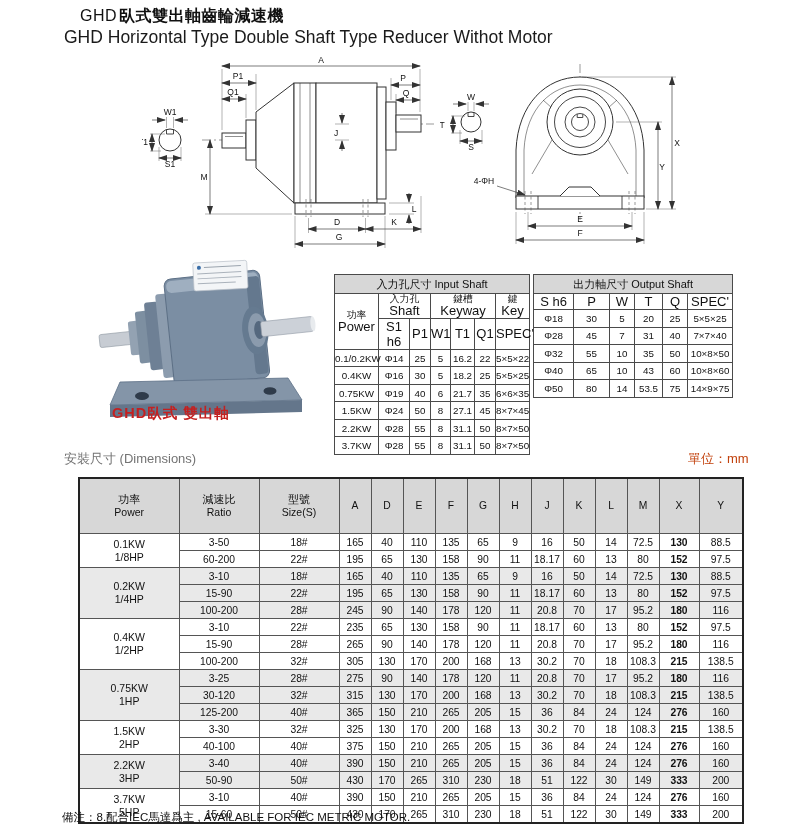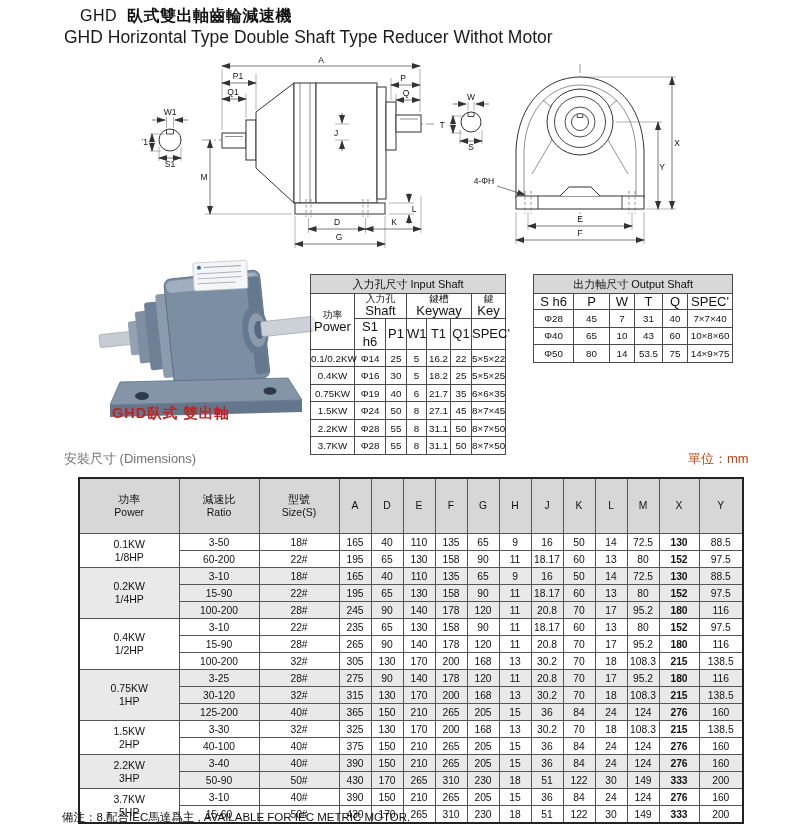--- a/index.html
+++ b/index.html
@@ -4,21 +4,21 @@
 <style>
   html,body{margin:0;padding:0;}
   body{
     width:800px;height:829px;position:relative;background:#ffffff;
     font-family:"Liberation Sans","DejaVu Sans",sans-serif;color:#111;
     overflow:hidden;
   }
   .abs{position:absolute;}
   
   .title-line1{left:80px;top:6px;font-size:16px;letter-spacing:.5px;}
-  .title-line1 .zh{font-weight:bold;margin-left:10px;}
+  .title-line1 .zh{font-weight:bold;margin-left:2px;}
   .title-line2{left:64px;top:27px;font-size:17.5px;color:#1a1a1a;}
   
   svg .bd{fill:#fff;stroke:#333;stroke-width:1;}
   svg .bl{fill:none;stroke:#333;stroke-width:.9;}
   svg .thin{fill:none;stroke:#333;stroke-width:.55;}
   svg .dim{stroke:#444;stroke-width:.7;fill:none;}
   svg .ext{stroke:#666;stroke-width:.5;fill:none;}
   svg .cl{stroke:#555;stroke-width:.6;stroke-dasharray:9 3 2 3;fill:none;}
   svg .bolt{stroke:#555;stroke-width:.6;stroke-dasharray:3 2.5;fill:none;}
   svg text{font-family:"Liberation Sans","DejaVu Sans",sans-serif;font-size:8.5px;fill:#111;text-anchor:middle;}
@@ -237,21 +237,21 @@
       <line x1="122" y1="35" x2="160" y2="35" stroke="#aab2bb" stroke-width="1"></line>
     </g>
   </g>
   <polygon points="38,132 206,128 220,150 28,155" fill="#8495a8" stroke="#5d7086" stroke-width=".8"></polygon>
   <polygon points="28,155 220,150 220,162 28,167" fill="#64768b"></polygon>
   <ellipse cx="60" cy="146" rx="7" ry="4" fill="#2f3b4a"></ellipse>
   <ellipse cx="188" cy="141" rx="6.5" ry="3.8" fill="#2f3b4a"></ellipse>
 </svg>
 <div class="abs photo-caption">GHD臥式 雙出軸</div>
 
-<table class="abs shaft" style="left:310px;top:274px;width:195px">
+<table class="abs shaft" style="left:334px;top:274px;width:195px">
   <colgroup>
       <col style="width:44px">
       <col style="width:31px">
       <col style="width:21px">
       <col style="width:20px">
       <col style="width:24px">
       <col style="width:21px">
       <col style="width:34px">
     </colgroup>
   <thead>
@@ -360,26 +360,42 @@
       <th>S h6</th>
       <th>P</th>
       <th>W</th>
       <th>T</th>
       <th>Q</th>
       <th>SPEC'</th>
     </tr>
   </thead>
   <tbody>
       <tr>
+        <td>Φ18</td>
+        <td>30</td>
+        <td>5</td>
+        <td>20</td>
+        <td>25</td>
+        <td>5×5×25</td>
+      </tr>
+      <tr>
         <td>Φ28</td>
         <td>45</td>
         <td>7</td>
         <td>31</td>
         <td>40</td>
         <td>7×7×40</td>
+      </tr>
+      <tr>
+        <td>Φ32</td>
+        <td>55</td>
+        <td>10</td>
+        <td>35</td>
+        <td>50</td>
+        <td>10×8×50</td>
       </tr>
       <tr>
         <td>Φ40</td>
         <td>65</td>
         <td>10</td>
         <td>43</td>
         <td>60</td>
         <td>10×8×60</td>
       </tr>
       <tr>

